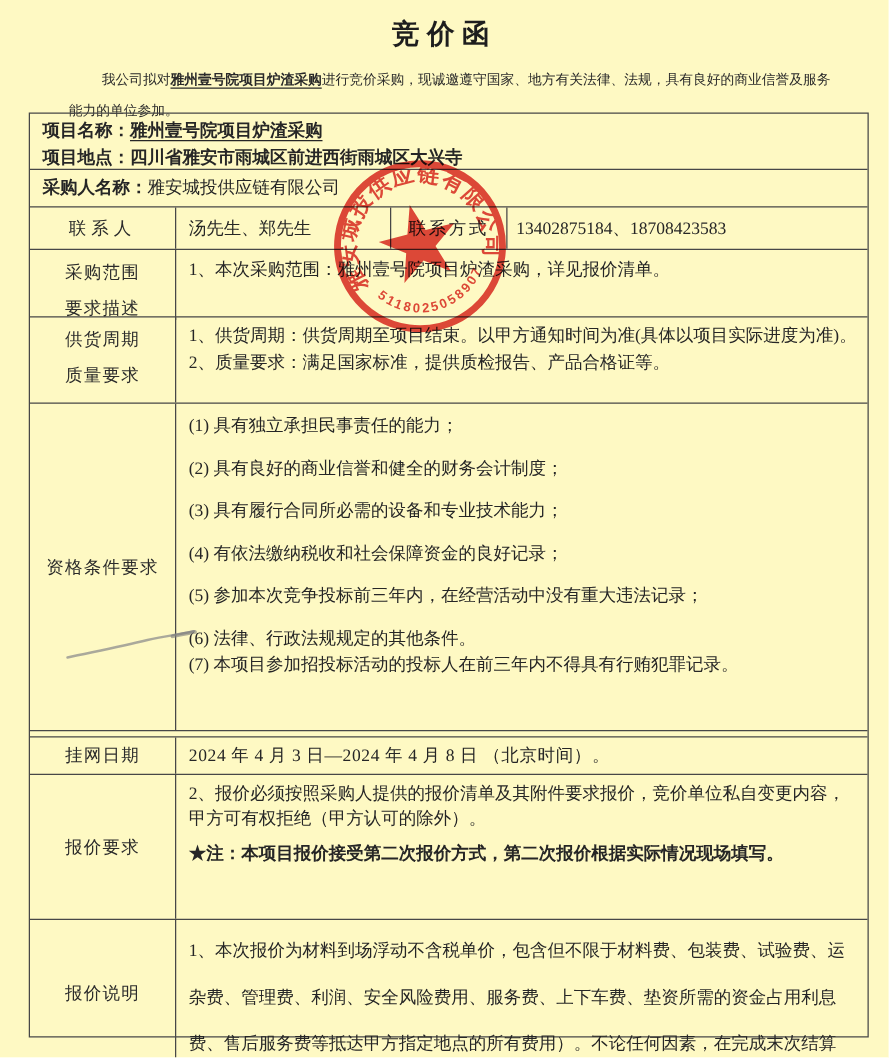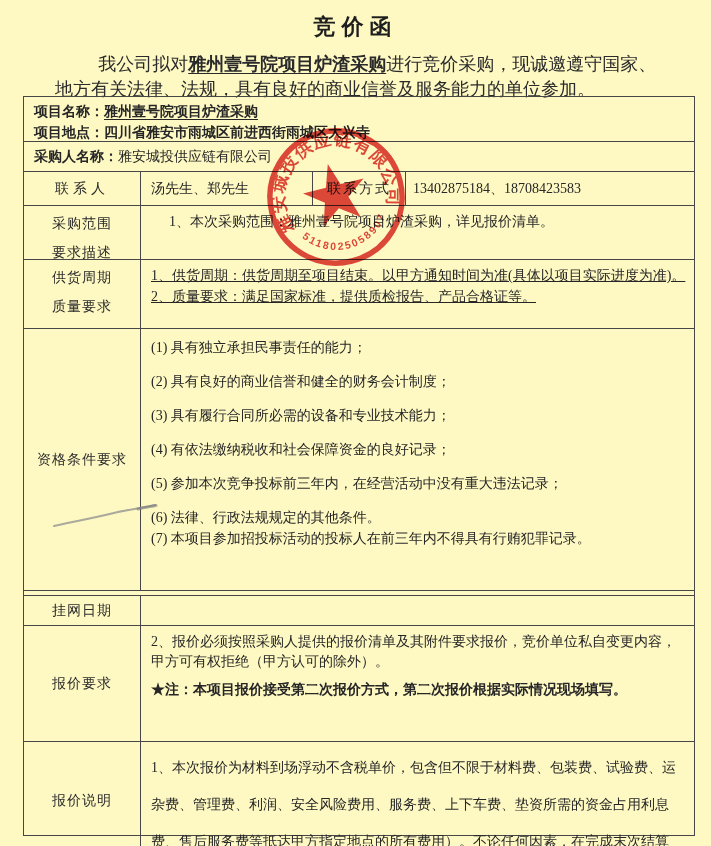--- a/index.html
+++ b/index.html
@@ -2,49 +2,49 @@
 <html><head>
 <meta charset="utf-8">
 <style>
   * { margin:0; padding:0; box-sizing:border-box; }
   html,body { background:#ffffff; }
   body { font-family:"Liberation Serif","DejaVu Serif",serif; color:#262626; }
   .doc { position:relative; width:711px; height:846px; background:#fef9c3; overflow:hidden; }
 
   .title { text-align:center; padding-top:12px; font-size:22px; font-weight:bold; letter-spacing:6px; color:#1e1e1e; }
 
-  .intro { margin:10px 38px 0 55px; font-size:18px; line-height:25px; text-indent:2.4em; color:#2a2a2a; }
+  .intro { margin:10px 38px 0 55px; font-size:11px; line-height:25px; text-indent:2.4em; color:#2a2a2a; }
   .intro .u { font-weight:bold; text-decoration:underline; text-underline-offset:3px; }
 
-  .tbl { position:absolute; left:23px; top:96px; width:672px; border:1.6px solid #474747; background:transparent; }
+  .tbl { position:absolute; left:23px; top:90px; width:672px; border:1.6px solid #474747; background:transparent; }
   .r { border-bottom:1.6px solid #474747; display:grid; font-size:14px; }
   .r:last-child { border-bottom:none; }
   .two-col { grid-template-columns:117px 1fr; }
   .four-col { grid-template-columns:117px 172px 93px 1fr; }
   .block { display:block; }
 
   .lab { border-right:1.6px solid #474747; display:flex; flex-direction:column; align-items:center; justify-content:center; letter-spacing:1px; color:#2b2b2b; }
   .lab .l2 { margin-top:11px;text-align:center; }
   .cell { padding:4px 8px 0 10px; }
 
   .rA { height:45px; padding:4px 8px 0 10px; font-weight:bold; line-height:21px; }
   .rA .u { text-decoration:underline; text-underline-offset:3px; }
   .rB { height:30px; padding:4px 8px 0 10px; line-height:22px; }
   .rB .blab { font-weight:bold; }
   .rC { height:34px; }
   .rC .lab { letter-spacing:4px; }
   .rC .mid { border-right:1.6px solid #474747; display:flex; align-items:center; padding-left:10px; }
   .rC .mlab { border-right:1.6px solid #474747; display:flex; align-items:center; justify-content:center; letter-spacing:2px; }
   .rC .phone { display:flex; align-items:center; padding-left:7px;text-align:center; }
-  .rD { height:54px;gap:18px; }
+  .rD { height:54px; }
   .rD .lab { justify-content:flex-start; padding-top:9px; }
   .rD .cell { padding-top:7px; }
   .rE { height:69px; }
   .rE .lab { justify-content:flex-start; padding-top:9px; }
-  .rE .cell { padding-top:5px; line-height:21px;text-decoration:underline; }
+  .rE .cell { padding-top:5px; line-height:21px; }
   .rF { height:262px; position:relative; }
   .rF .cell { padding:9px 6px 0 10px; }
   .rF .item { line-height:20px; margin-bottom:14px; }
   .rF .item.tight { margin-bottom:1px; }
   .rSp { height:5px; }
   .rG { height:30px; }
   .rG .cell { display:flex; align-items:center; padding-top:0; letter-spacing:.5px; }
   .rH { height:116px; }
   .rH .cell { padding-top:6px; line-height:19.5px; }
   .rH .b { font-weight:bold; }
@@ -112,20 +112,21 @@
         <div class="item">(5) 参加本次竞争投标前三年内，在经营活动中没有重大违法记录；</div>
         <div class="item tight">(6) 法律、行政法规规定的其他条件。</div>
         <div class="item">(7) 本项目参加招投标活动的投标人在前三年内不得具有行贿犯罪记录。</div>
       </div>
     </div>
 
     <div class="r rSp"></div>
 
     <div class="r rG two-col">
       <div class="lab">挂网日期</div>
+      <div class="cell">2024 年 4 月 3 日—2024 年 4 月 8 日 （北京时间）。</div>
     </div>
 
     <div class="r rH two-col">
       <div class="lab">报价要求</div>
       <div class="cell">
         <div>2、报价必须按照采购人提供的报价清单及其附件要求报价，竞价单位私自变更内容，甲方可有权拒绝（甲方认可的除外）。</div>
         <div class="note">★注：本项目报价接受第二次报价方式，第二次报价根据实际情况现场填写。</div>
       </div>
     </div>
 

